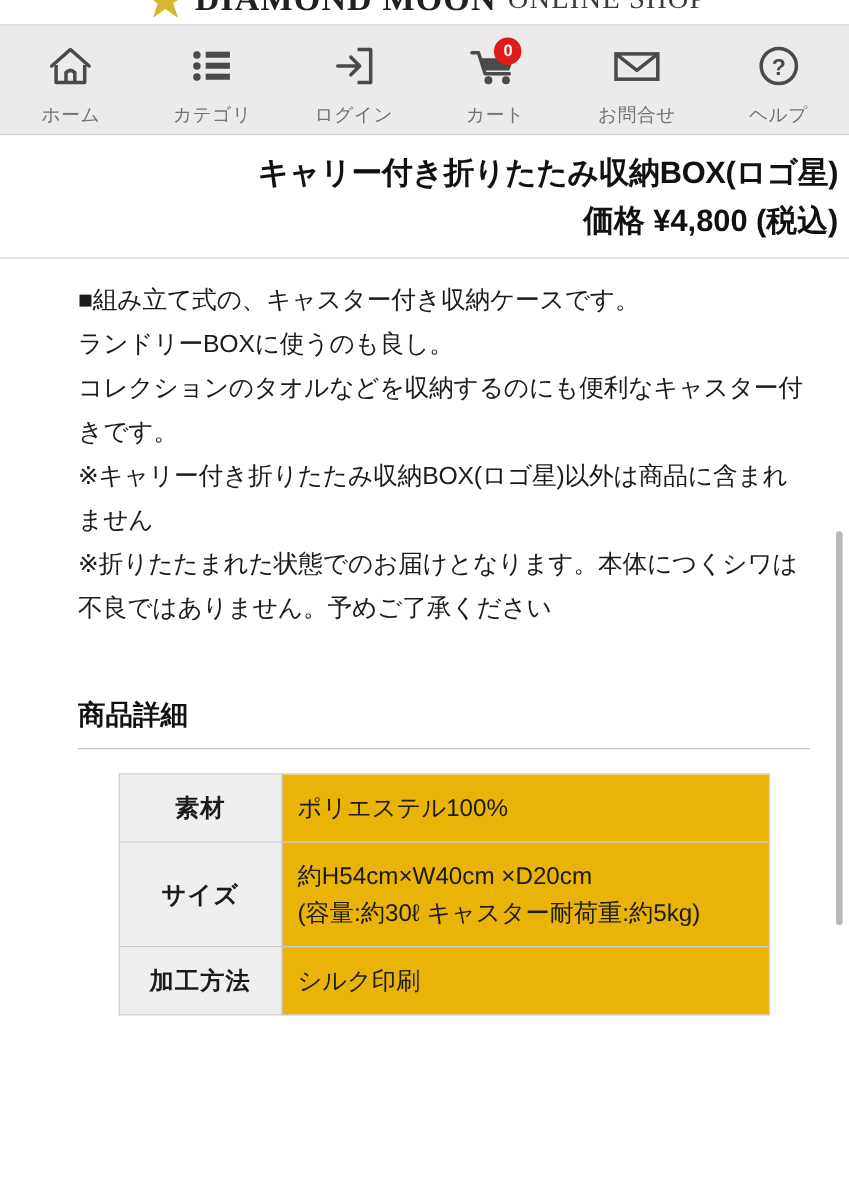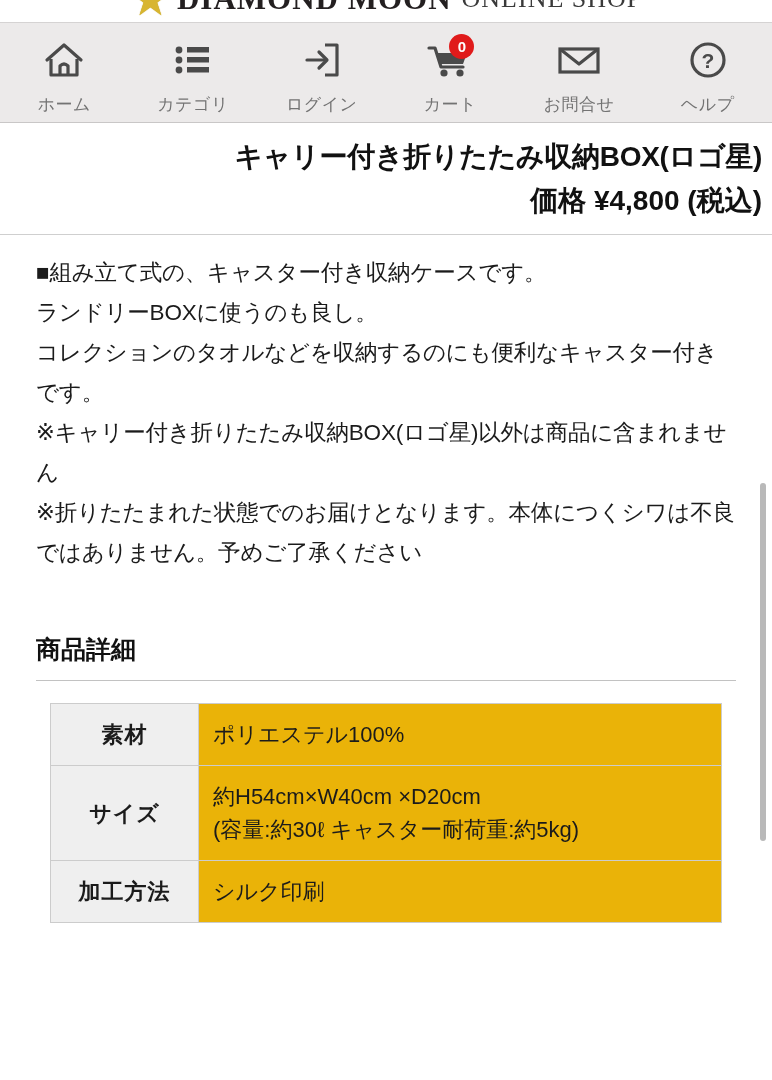--- a/index.html
+++ b/index.html
@@ -132,20 +132,21 @@
     font-weight: bold;
     color: #111;
     margin-top: 8px;
     letter-spacing: 0px;
   }
 
   
   .content {
     padding: 18px 36px 0 36px;
     position: relative;
+    margin-left: 35px;
   }
   .desc p {
     margin: 0;
     font-size: 22.5px;
     line-height: 1.78;
     color: #1b1b1b;
     letter-spacing: -0.2px;
   }
 
   
@@ -167,21 +168,21 @@
     margin-top: 60px;
     margin-bottom: 14px;
   }
   .heading-rule {
     border: none;
     border-top: 1px solid #c2c2c2;
     margin: 0 0 22px 0;
   }
 
   table.spec {
-    width: 672px;
+    width: 592px;
     margin: 0 auto;
     border-collapse: collapse;
     table-layout: fixed;
   }
   table.spec td {
     border: 1px solid #cccccc;
     padding: 14px 14px;
     font-size: 22px;
     color: #1b1b1b;
     vertical-align: middle;

